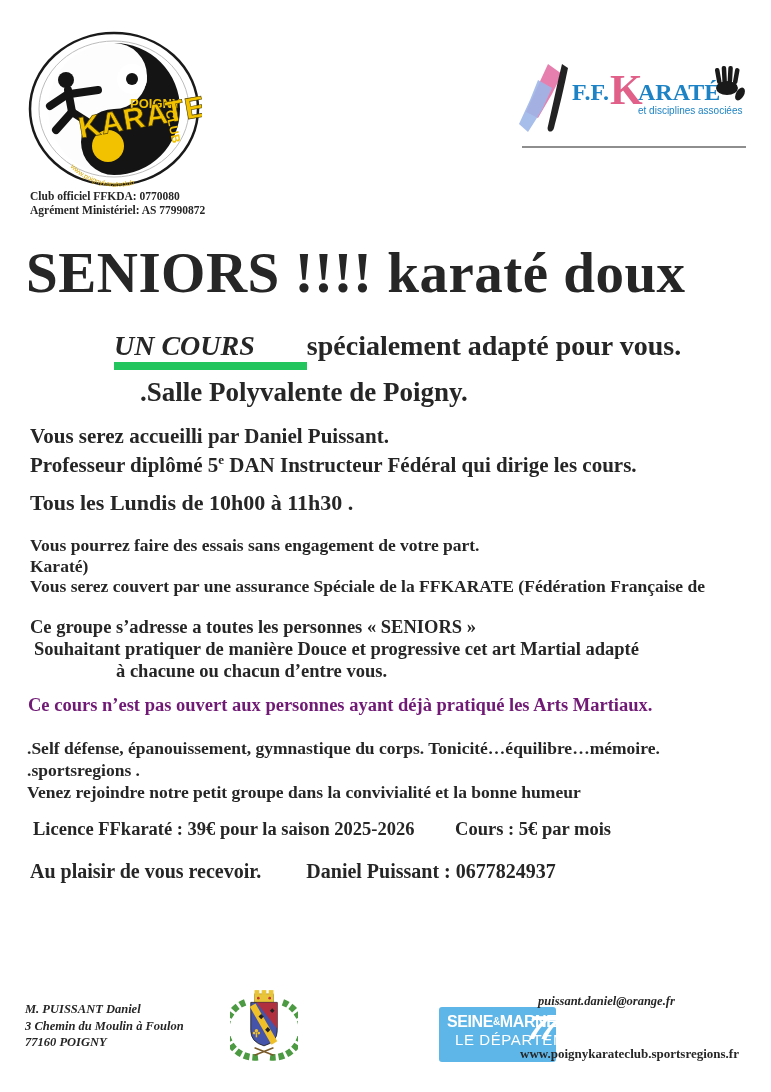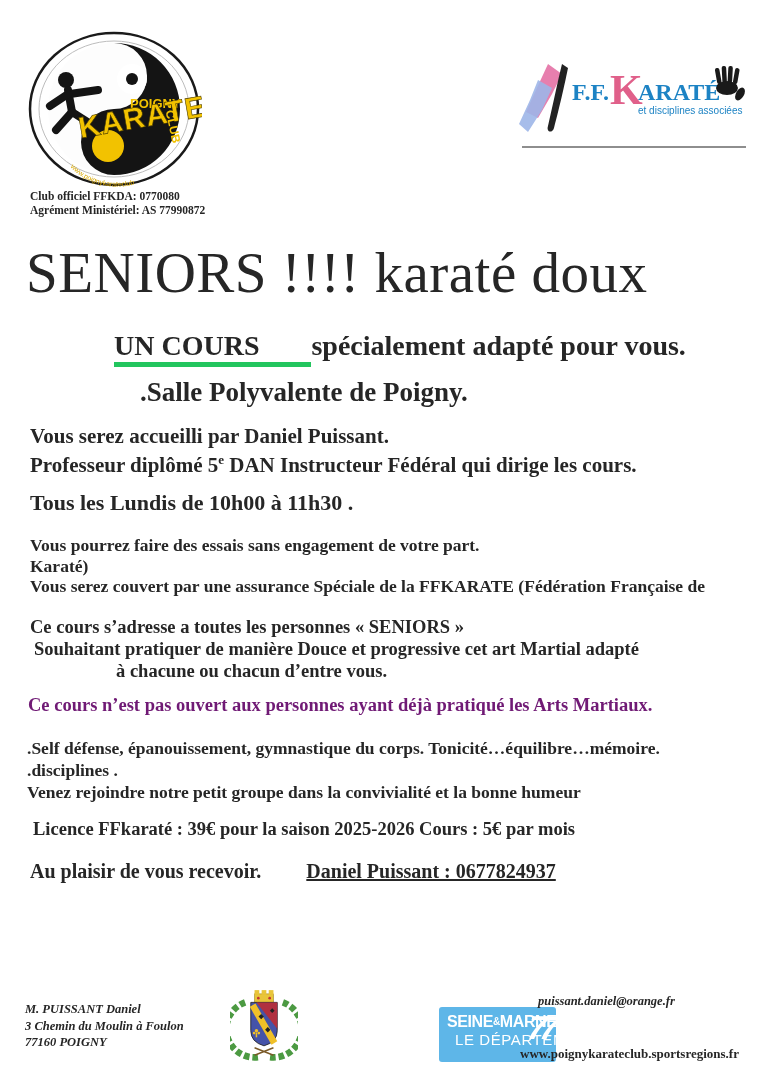--- a/index.html
+++ b/index.html
@@ -9,23 +9,23 @@
   }
   .abs { position:absolute; white-space:nowrap; }
 
   
   .club-logo { left:26px; top:30px; }
   .club-cap { left:30px; top:189px; font-size:11.5px; font-weight:bold; line-height:14px; }
   .fed-logo { left:514px; top:58px; }
   .fed-line { left:522px; top:146px; width:224px; height:2px; background:#8e8e8e; }
 
   
-  .title { left:26px; top:240px; font-size:57px; font-weight:normal; line-height:1.15; letter-spacing:0.5px; }
+  .title { left:26px; top:240px; font-size:57px; font-weight:bold; line-height:1.15; letter-spacing:0.5px; }
   .course-line { left:114px; top:330px; font-size:28px; font-weight:bold; }
-  .course-underlined { border-bottom:5px solid #22c55e; padding-right:52px; display:inline-block; }
+  .course-underlined { border-bottom:8px solid #22c55e; padding-right:52px; display:inline-block;font-style:italic; }
   .venue { left:140px; top:377px; font-size:27px; font-weight:bold; }
 
   
   .welcome  { left:30px; top:424px; font-size:21px; font-weight:bold; }
   .teacher  { left:30px; top:452px; font-size:21px; font-weight:bold; }
   .teacher sup { font-size:13px; }
   .schedule { left:30px; top:490px; font-size:22px; font-weight:bold; }
 
   
   .terms { left:30px; top:535px; font-size:17.5px; font-weight:bold; line-height:20.5px; }
@@ -33,23 +33,23 @@
   
   .audience { left:30px; top:616px; font-size:18.5px; font-weight:bold; line-height:22px; }
   .aud2 { padding-left:4px; }
   .aud3 { padding-left:86px; }
 
   .warning { left:28px; top:695px; font-size:18.5px; font-weight:bold; color:#701a75; }
 
   .benefits { left:27px; top:737px; font-size:17.5px; font-weight:bold; line-height:22px; }
 
   .pricing { left:33px; top:819px; font-size:18.5px; font-weight:bold; }
-  .gap36 { }
+  .gap36 { margin-left:36px; }
   .closing { left:30px; top:860px; font-size:20px; font-weight:bold; }
-  .gap40 { margin-left:40px;text-decoration:underline; }
+  .gap40 { margin-left:40px; }
 
   
   .address { left:25px; top:1001px; font-size:12.5px; font-weight:bold; font-style:italic; line-height:16.5px; }
   .crest { left:230px; top:988px; }
   .dept { left:402px; top:1007px; width:117px; height:55px; background:#5eb6e8; border-radius:3px;
           font-family:"Liberation Sans", sans-serif; color:#ffffff;margin-left:37px; }
   .dept-name { position:absolute; left:8px; top:6px; font-size:16px; font-weight:bold; letter-spacing:-0.4px; white-space:nowrap; }
   .dept-name .amp { font-size:10px; vertical-align:2px; }
   .dept-sub { position:absolute; left:16px; top:24px; font-size:15px; letter-spacing:0.6px; white-space:nowrap; }
   .dept-num { position:absolute; right:3px; top:2px; font-size:33px; font-weight:bold; font-style:italic;
@@ -129,30 +129,30 @@
   </div>
   <div class="abs schedule">Tous les Lundis de 10h00 à 11h30 .</div>
 
   <div class="abs terms">
     <div>Vous pourrez faire des essais sans engagement de votre part.</div>
     <div>Karaté)</div>
     <div>Vous serez couvert par une assurance Spéciale de la FFKARATE (Fédération Française de</div>
   </div>
 
   <div class="abs audience">
-    <div>Ce cours s’adresse a toutes les personnes « SENIORS »</div>
+    <div>Ce groupe s’adresse a toutes les personnes « SENIORS »</div>
     <div class="aud2">Souhaitant pratiquer de manière Douce et progressive cet art Martial adapté</div>
     <div class="aud3">à  chacune ou chacun d’entre vous.</div>
   </div>
 
   <div class="abs warning">Ce cours n’est pas ouvert aux personnes ayant déjà pratiqué les Arts Martiaux.</div>
 
   <div class="abs benefits">
     <div>.Self défense, épanouissement, gymnastique du corps. Tonicité…équilibre…mémoire.</div>
-    <div>.disciplines .</div>
+    <div>.sportsregions .</div>
     <div>Venez rejoindre notre petit groupe dans la convivialité et la bonne humeur</div>
   </div>
 
   <div class="abs pricing">
     <span>Licence FFkaraté : 39€ pour la saison 2025-2026</span>
     <span class="gap36">Cours : 5€ par mois</span>
   </div>
 
   <div class="abs closing">
     <span>Au plaisir de vous recevoir.</span>

